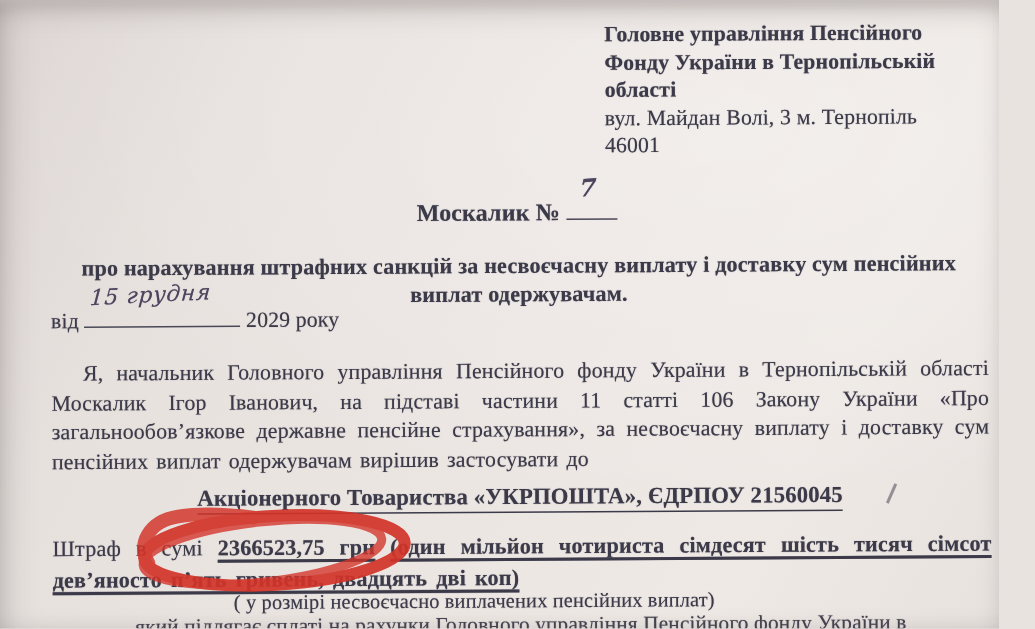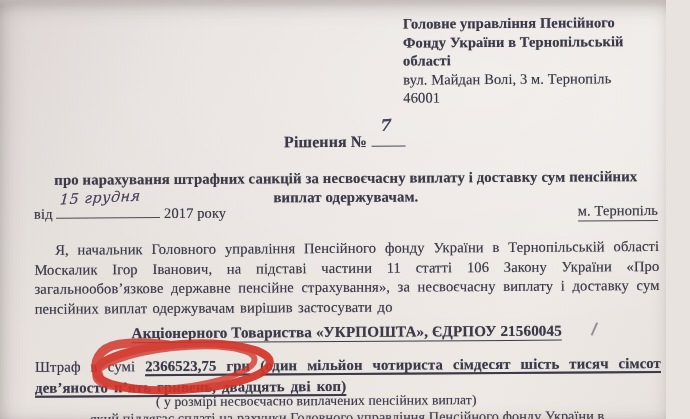--- a/index.html
+++ b/index.html
@@ -106,33 +106,32 @@
 
     <div class="hdr">
       <div class="org">Головне управління Пенсійного</div>
       <div class="org">Фонду України в Тернопільській</div>
       <div class="org">області</div>
       <div>вул. Майдан Волі, 3 м. Тернопіль</div>
       <div>46001</div>
     </div>
 
     <div class="title">
-      <span>Рішення №</span>
+      <span>Москалик №</span>
       <span class="blank-line num-line"><span class="hand hand-num">7</span></span>
     </div>
 
     <div class="subject">про нарахування штрафних санкцій за несвоєчасну виплату і доставку сум пенсійних виплат одержувачам.</div>
 
     <div class="dateline">
       <span>
         <span>від</span>
         <span class="blank-line date-blank"><span class="hand hand-date">15 грудня</span></span>
-        <span>2017 року</span>
+        <span>2029 року</span>
       </span>
-      <span class="city">м. Тернопіль</span>
     </div>
 
     <div class="bodypar">Я, начальник Головного управління Пенсійного фонду України в Тернопільській області Москалик Ігор Іванович, на підставі частини 11 статті 106 Закону України «Про загальнообов’язкове державне пенсійне страхування», за несвоєчасну виплату і доставку сум пенсійних виплат одержувачам вирішив застосувати до</div>
 
     <div class="company"><span>Акціонерного Товариства «УКРПОШТА», ЄДРПОУ 21560045</span></div>
 
     <div class="finepar">
       <span>Штраф в сумі</span>
       <span class="amt">2366523,75 грн</span>
       <span class="amt">(один мільйон чотириста сімдесят шість тисяч сімсот дев’яносто п’ять гривень, двадцять дві коп)</span>

